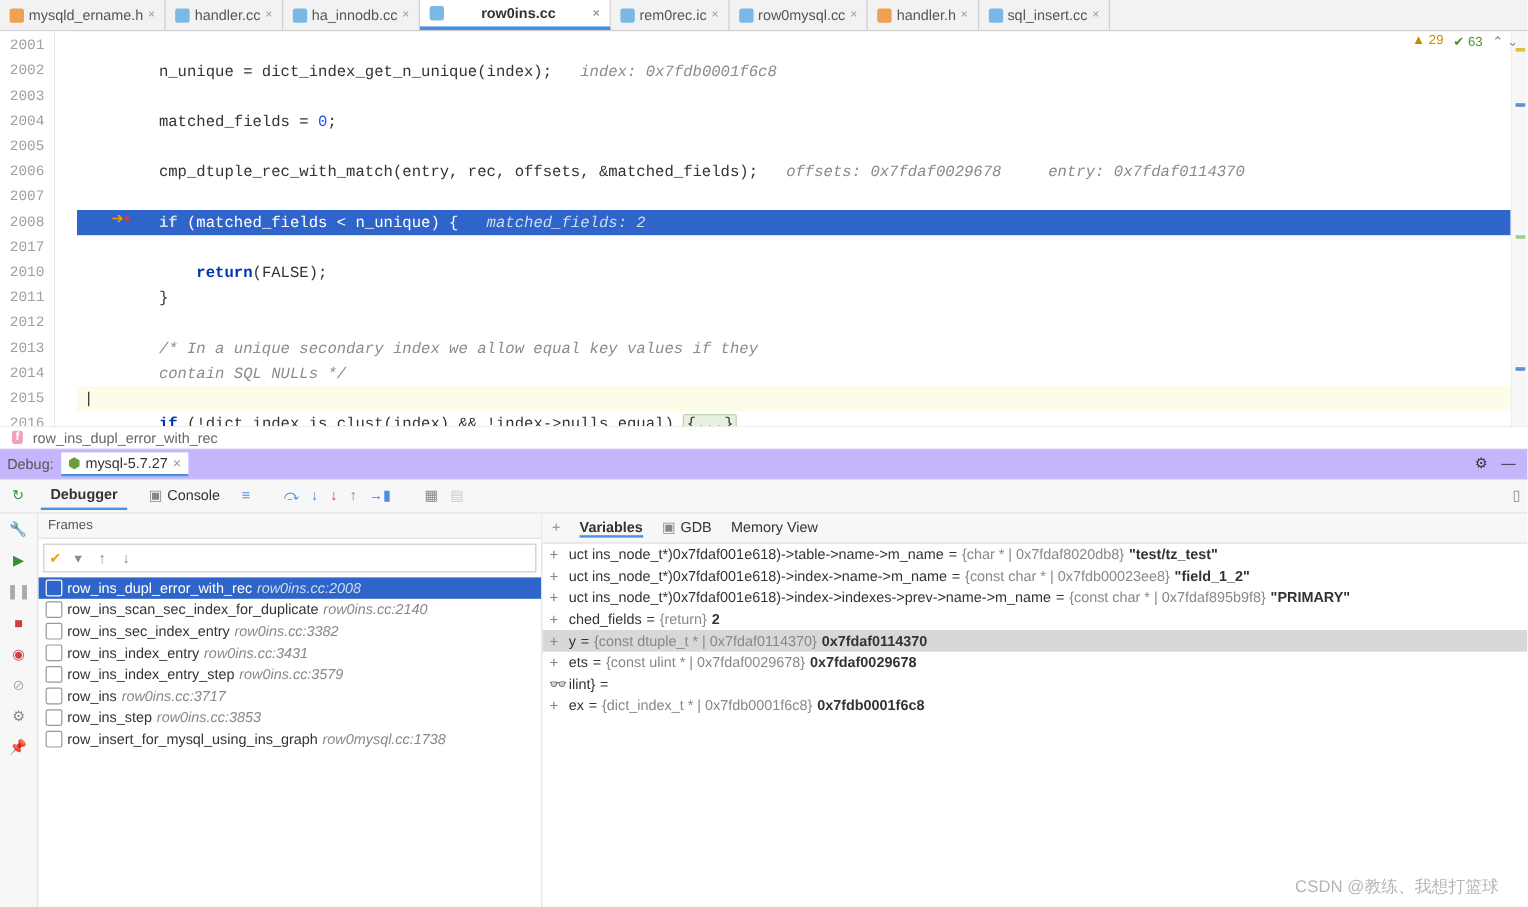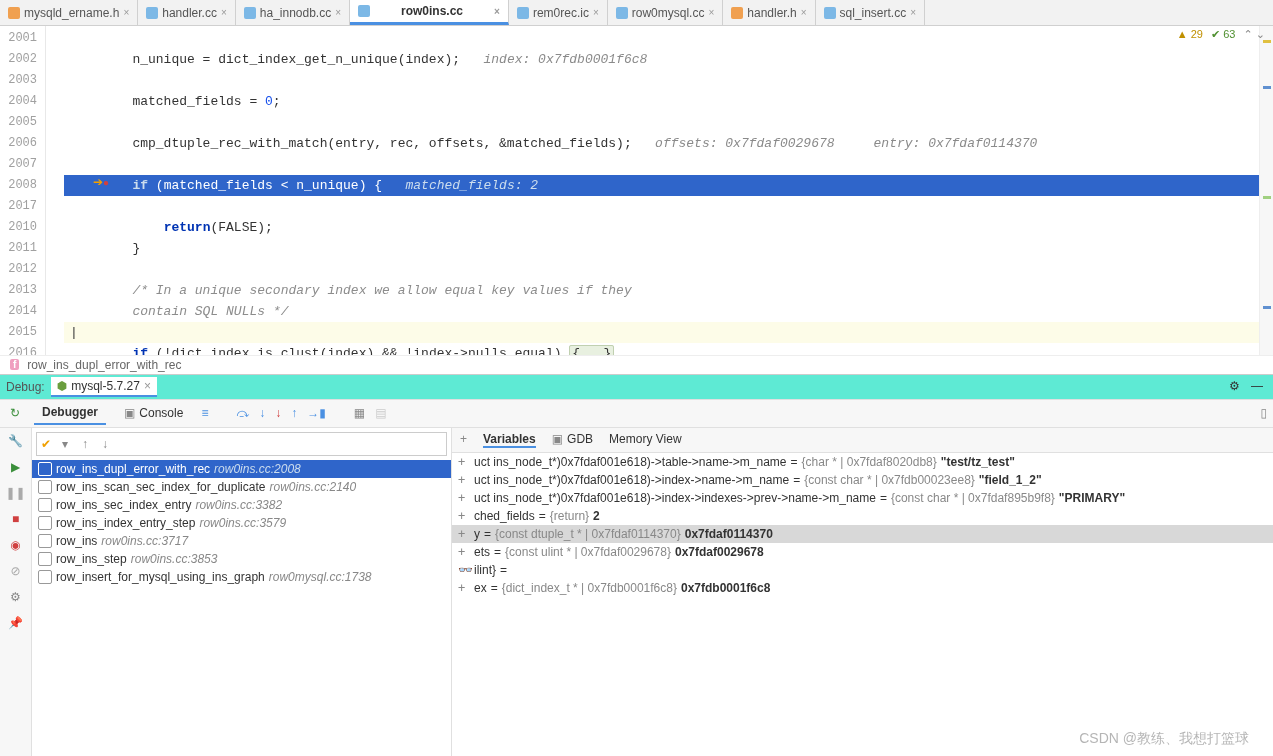--- a/index.html
+++ b/index.html
@@ -22,21 +22,21 @@
 .kw { color: #0033b3; font-weight: bold; }
 .num { color: #1750eb; }
 .cmt { color: #8c8c8c; font-style: italic; }
 .hint { color: #8a8a8a; font-style: italic; }
 .fold-box { background: #e8f0e0; border: 1px solid #c0d0b0; padding: 0 2px; border-radius: 2px; }
 .editor-status { display: flex; align-items: center; gap: 8px; padding: 2px 10px; color: #666; border-top: 1px solid #eee; }
 .fbadge { background: #f0a0c0; color: #fff; border-radius: 2px; padding: 0 3px; font-size: 10px; font-weight: bold; }
 .top-right-status { position: absolute; top: 2px; right: 8px; display: flex; gap: 8px; align-items: flex-start; font-size: 11px; }
 .warn { color: #c09000; }
 .ok { color: #509030; }
-.debug-header { display: flex; align-items: center; background: #5eead4; border-top: 1px solid #ccc; border-bottom: 1px solid #e0e0e0; height: 26px; padding: 0 6px; gap: 6px; }
+.debug-header { display: flex; align-items: center; background: #c4b5fd; border-top: 1px solid #ccc; border-bottom: 1px solid #e0e0e0; height: 26px; padding: 0 6px; gap: 6px; }
 .debug-label { color: #555; }
 .debug-target { color: #333; background: #fff; border-bottom: 2px solid #4a90e2; padding: 2px 6px; display: flex; align-items: center; gap: 4px; }
 .debug-target-close { color: #999; cursor: pointer; }
 .debug-toolbar { display: flex; align-items: center; background: #f7f7f7; border-bottom: 1px solid #e0e0e0; height: 28px; gap: 10px; padding: 0 6px; }
 .dtab { padding: 4px 8px; cursor: pointer; display: flex; align-items: center; gap: 4px; }
 .dtab.active { border-bottom: 2px solid #4a90e2; font-weight: bold; }
 .tool-icon { width: 16px; height: 16px; cursor: pointer; }
 .debug-body { flex: 1; display: flex; overflow: hidden; }
 .debug-side { width: 32px; background: #f7f7f7; border-right: 1px solid #e0e0e0; display: flex; flex-direction: column; align-items: center; padding-top: 4px; gap: 8px; }
 .side-btn { width: 18px; height: 18px; cursor: pointer; display: flex; align-items: center; justify-content: center; }
@@ -201,20 +201,21 @@
     <span class="side-btn" style="color:#3a8e3a">▶</span>
     <span class="side-btn" style="color:#aaa">❚❚</span>
     <span class="side-btn" style="color:#d04040">■</span>
     <span class="side-btn" style="color:#d04040">◉</span>
     <span class="side-btn" style="color:#aaa">⊘</span>
     <span class="side-btn" style="color:#888">⚙</span>
     <span class="side-btn" style="color:#888">📌</span>
   </div>
 
   <div class="frames-panel">
+    <div class="panel-header">Frames</div>
     <div class="thread-row">
       <span class="thread-check">✔</span>
       <span class="thread-btn">▾</span>
       <span class="thread-btn">↑</span>
       <span class="thread-btn">↓</span>
     </div>
     <div class="frames-list" id="frames">
         <div class="frame sel">
           <span class="frame-icon"></span>
           <span>row_ins_dupl_error_with_rec</span> 
@@ -222,20 +223,25 @@
         </div>
         <div class="frame">
           <span class="frame-icon"></span>
           <span>row_ins_scan_sec_index_for_duplicate</span> 
           <span class="frame-loc">row0ins.cc:2140</span>
         </div>
         <div class="frame">
           <span class="frame-icon"></span>
           <span>row_ins_sec_index_entry</span> 
           <span class="frame-loc">row0ins.cc:3382</span>
+        </div>
+        <div class="frame">
+          <span class="frame-icon"></span>
+          <span>row_ins_index_entry</span> 
+          <span class="frame-loc">row0ins.cc:3431</span>
         </div>
         <div class="frame">
           <span class="frame-icon"></span>
           <span>row_ins_index_entry_step</span> 
           <span class="frame-loc">row0ins.cc:3579</span>
         </div>
         <div class="frame">
           <span class="frame-icon"></span>
           <span>row_ins</span> 
           <span class="frame-loc">row0ins.cc:3717</span>

